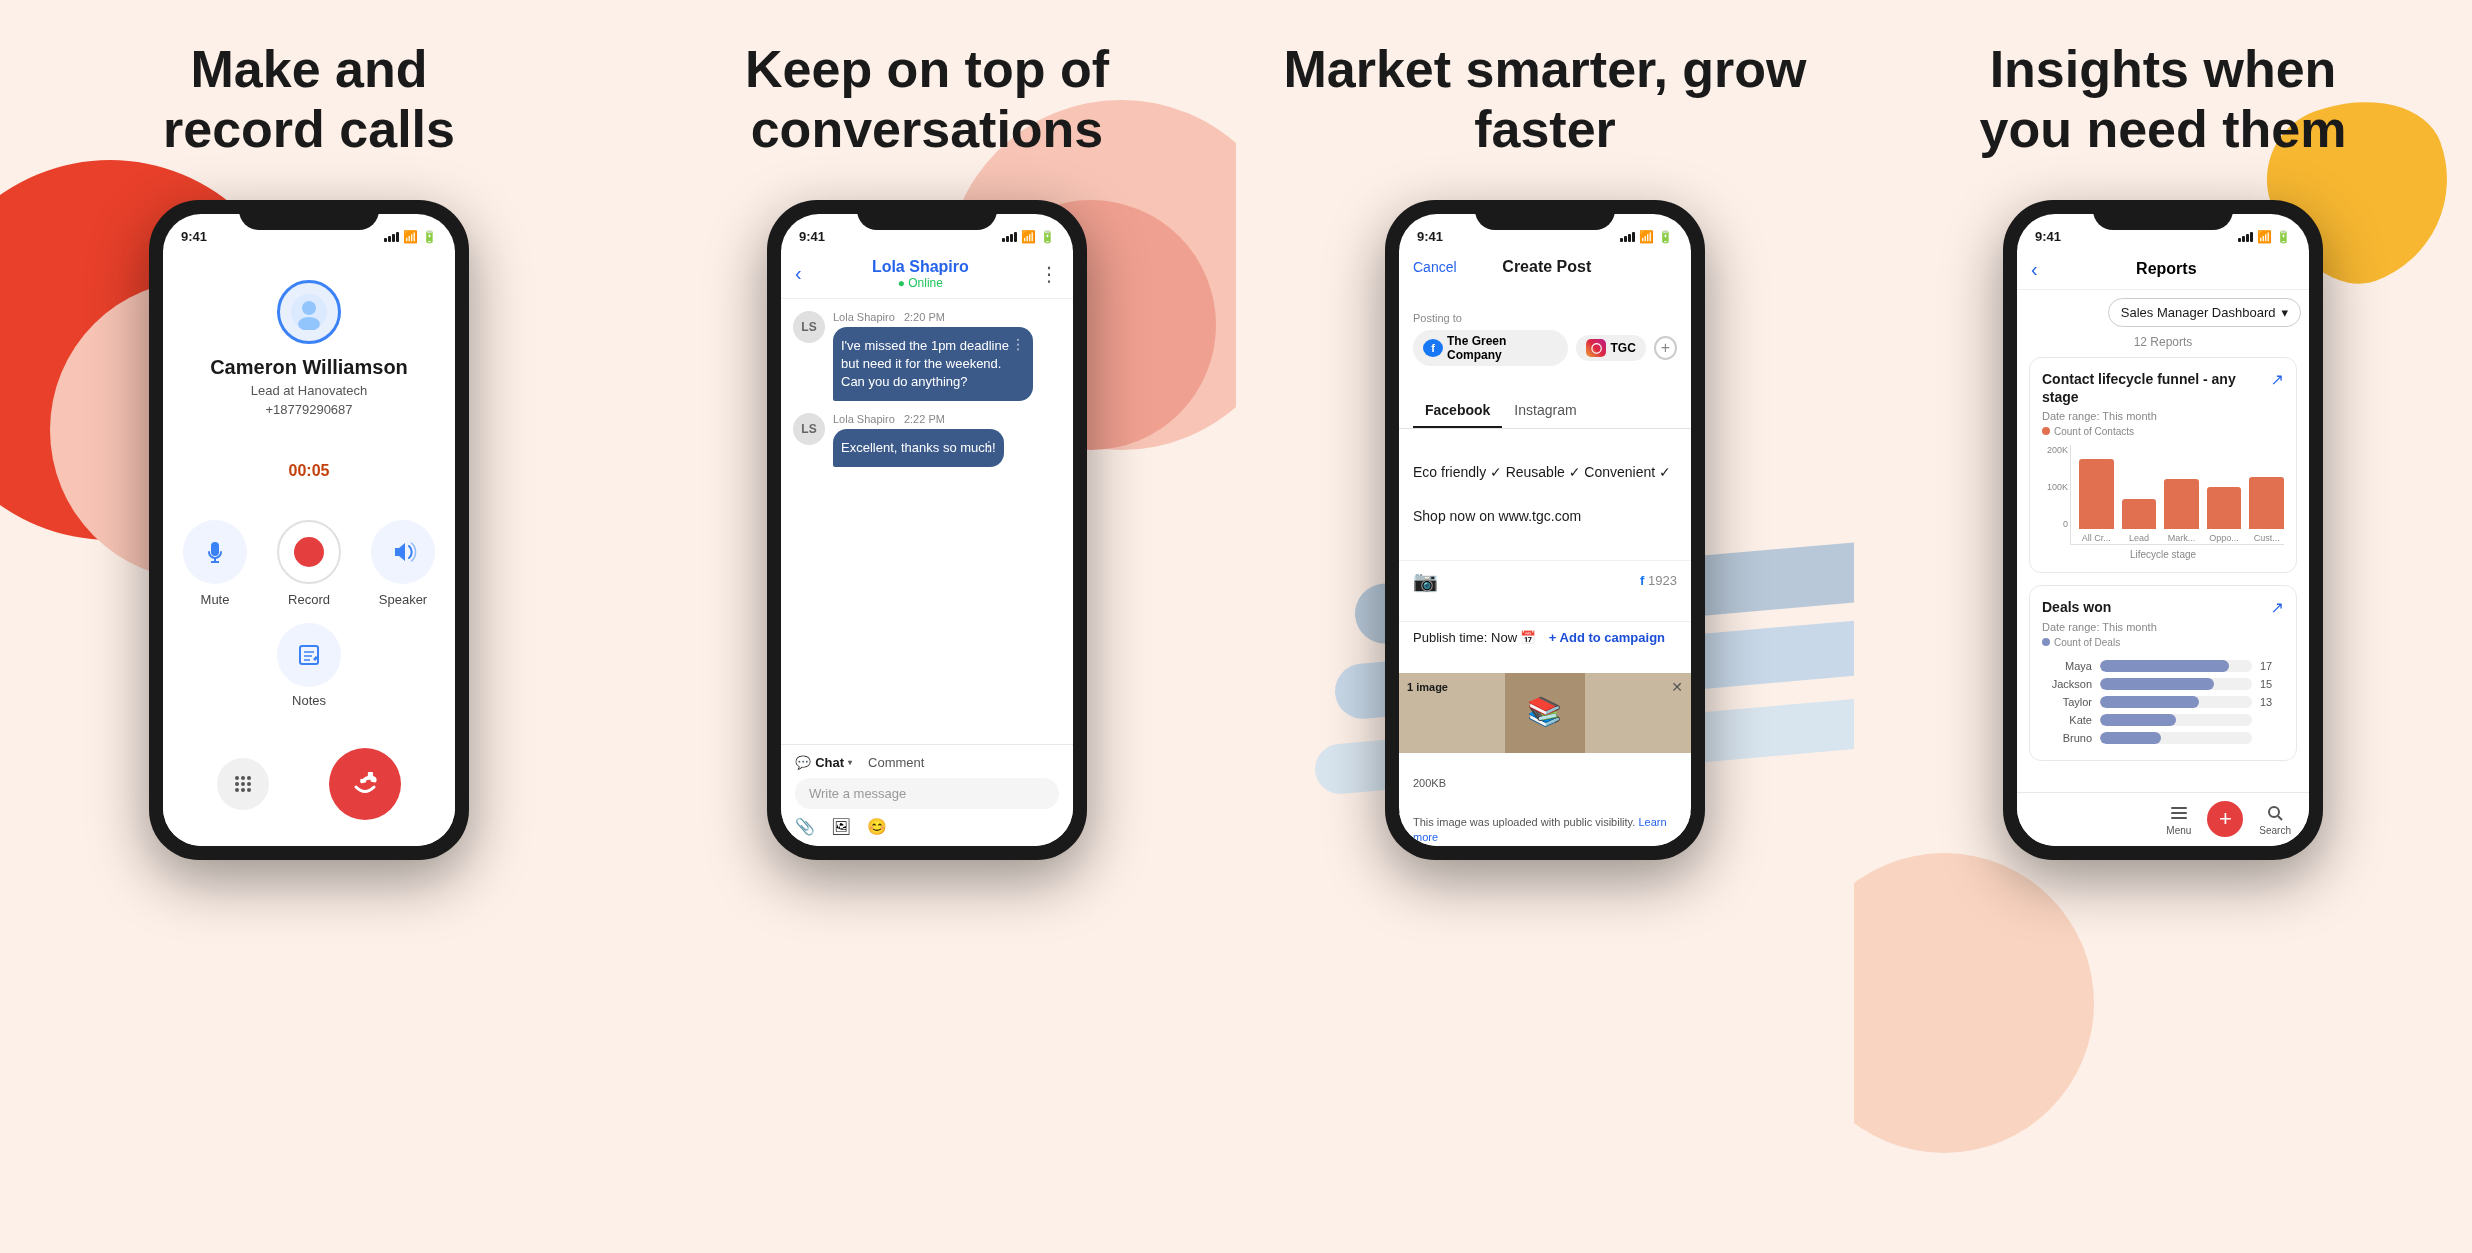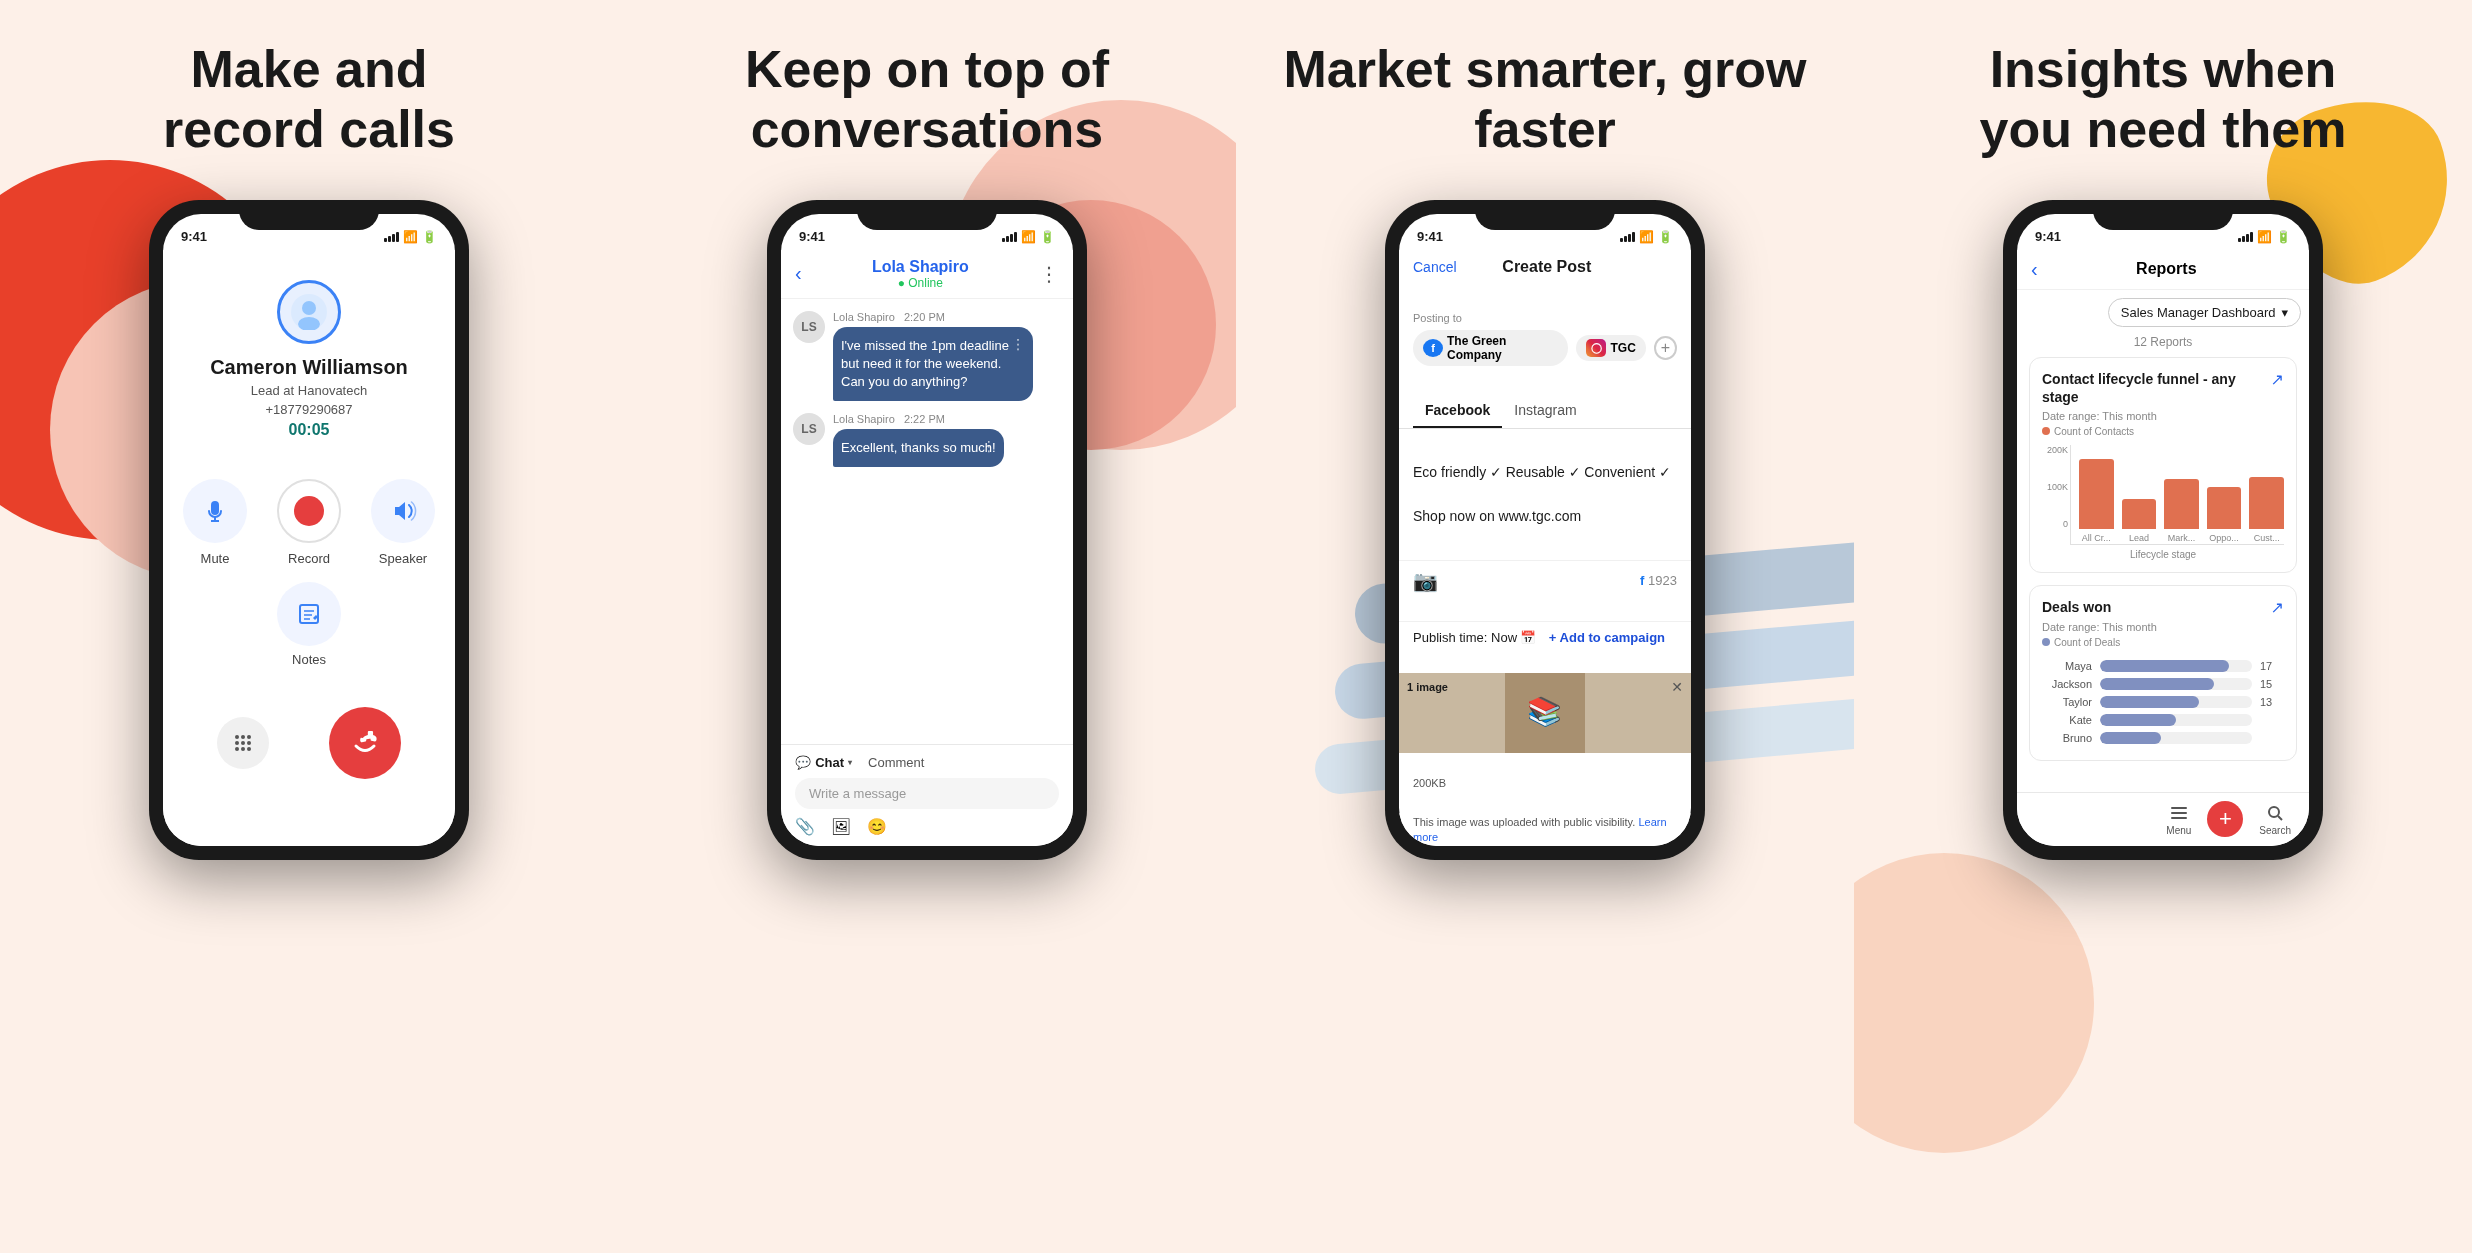--- a/index.html
+++ b/index.html
@@ -179,22 +179,23 @@
       margin-bottom: 4px;
     }
     .call-phone {
       font-size: 13px;
       color: #555;
       margin-bottom: 4px;
     }
     .call-timer {
       font-size: 16px;
       font-weight: 600;
-      color: #0f766e;
+      color: #c2410c;
       margin-bottom: 40px;
+      margin-top: 41px;
     }
     .call-controls {
       display: flex;
       gap: 30px;
       margin-bottom: 16px;
     }
     .call-btn {
       display: flex;
       flex-direction: column;
       align-items: center;

